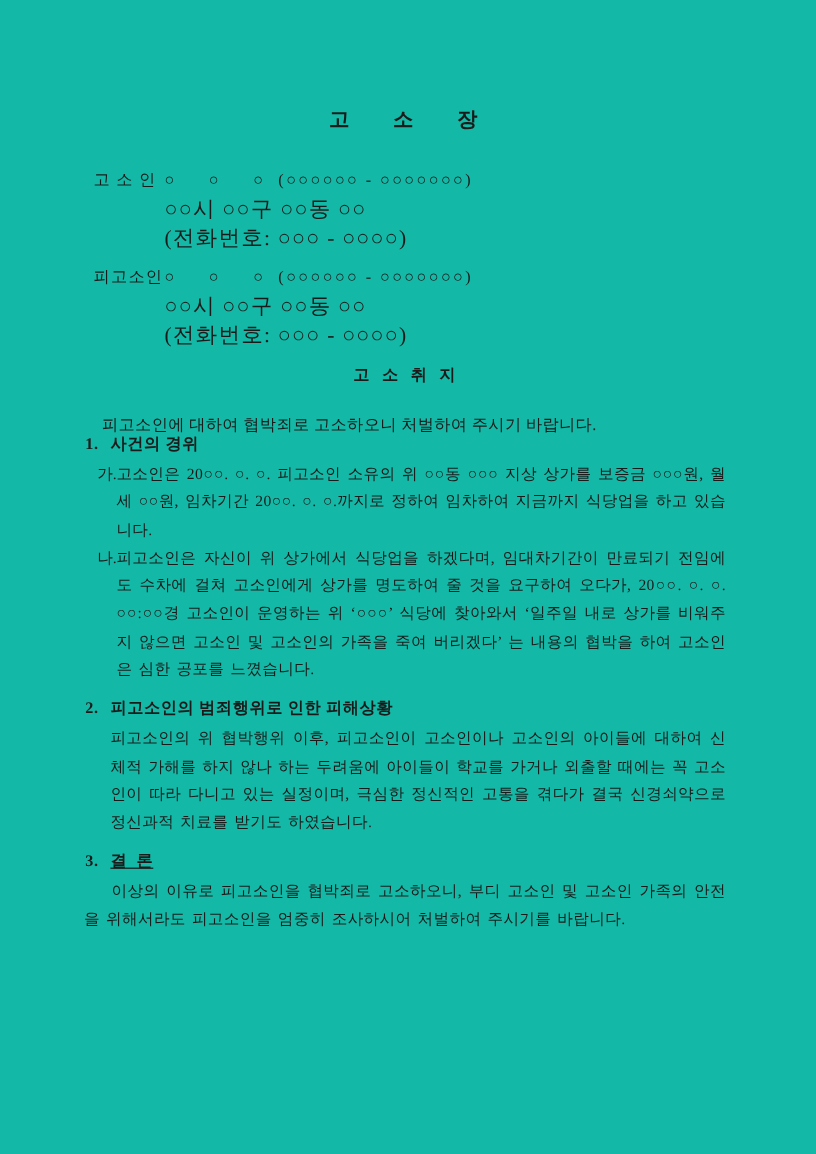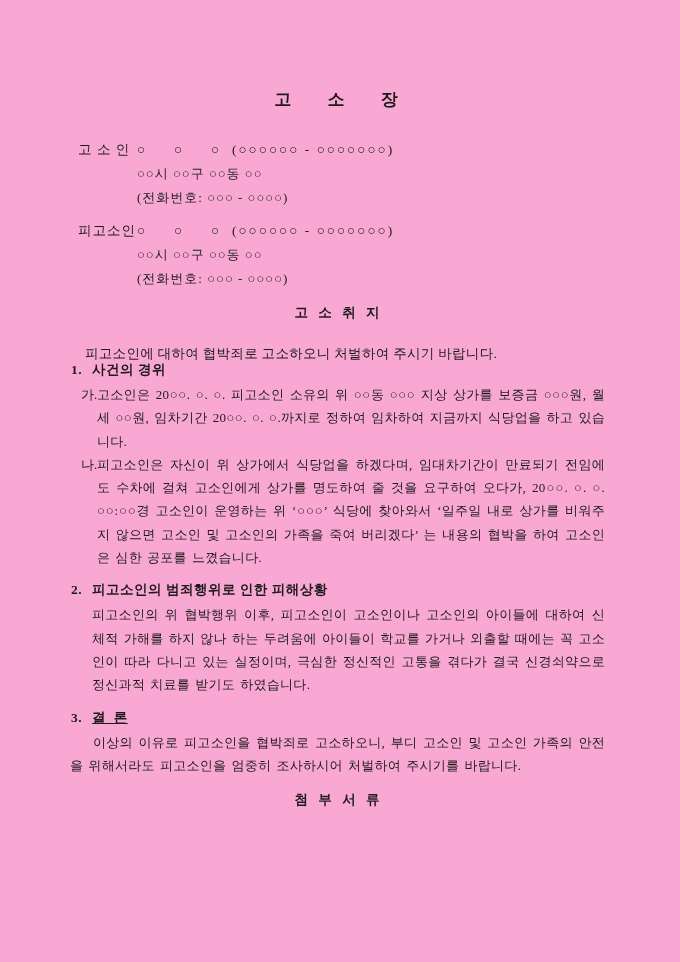--- a/index.html
+++ b/index.html
@@ -1,19 +1,19 @@
 <!DOCTYPE html>
 <html><head>
 <meta charset="utf-8">
 <style>
   html,body{margin:0;padding:0;background:#ffffff;}
   .page{
     position:relative;
     width:680px;height:962px;
-    background:#f9a8d4;
+    background:#14b8a6;
     color:#1b1b1b;
     font-family:"Liberation Serif","DejaVu Serif",serif;
     font-size:13px;
     box-sizing:border-box;
     padding:90px 75px 0 70px;
     overflow:hidden;
   }
   .pre{white-space:pre;}
   .doc-title{
     text-align:center;
@@ -25,21 +25,21 @@
     margin:0 0 28px 0;
   }
   .party{margin:0 0 9px 0;}
   .party-row{display:flex;line-height:24px;font-size:13.5px;}
   .party-label{
     flex:none;display:inline-block;
     width:59px;margin-left:8px;
     letter-spacing:1px;
   }
   .party-name{letter-spacing:2px;}
-  .party-line{margin-left:67px;line-height:24px;font-size:13px;letter-spacing:1px;}
+  .party-line{margin-left:67px;line-height:24px;font-size:18px;letter-spacing:1px;}
   .center-heading{
     text-align:center;
     font-weight:700;
     font-size:13.5px;
     line-height:15px;
     letter-spacing:1px;
     word-spacing:5px;
     margin:0;
   }
   .h-purpose{margin:14px 0 26px 0;text-align:center;}
@@ -126,15 +126,14 @@
     <p class="p2 body-text">피고소인의 위 협박행위 이후, 피고소인이 고소인이나 고소인의 아이들에 대하여 신체적 가해를 하지 않나 하는 두려움에 아이들이 학교를 가거나 외출할 때에는 꼭 고소인이 따라 다니고 있는 실정이며, 극심한 정신적인 고통을 겪다가 결국 신경쇠약으로 정신과적 치료를 받기도 하였습니다.</p>
   </div>
 
   <div class="sec sec3">
     <div class="sec-heading">
       <span class="sec-num">3.</span><span class="sec-title">결  론</span>
     </div>
     <p class="p3 body-text">이상의 이유로 피고소인을 협박죄로 고소하오니, 부디 고소인 및 고소인 가족의 안전을 위해서라도 피고소인을 엄중히 조사하시어 처벌하여 주시기를 바랍니다.</p>
   </div>
 
-  <div class="center-heading h-attach">첨 부 서 류</div>
 
 </div>
 
 </body></html>

